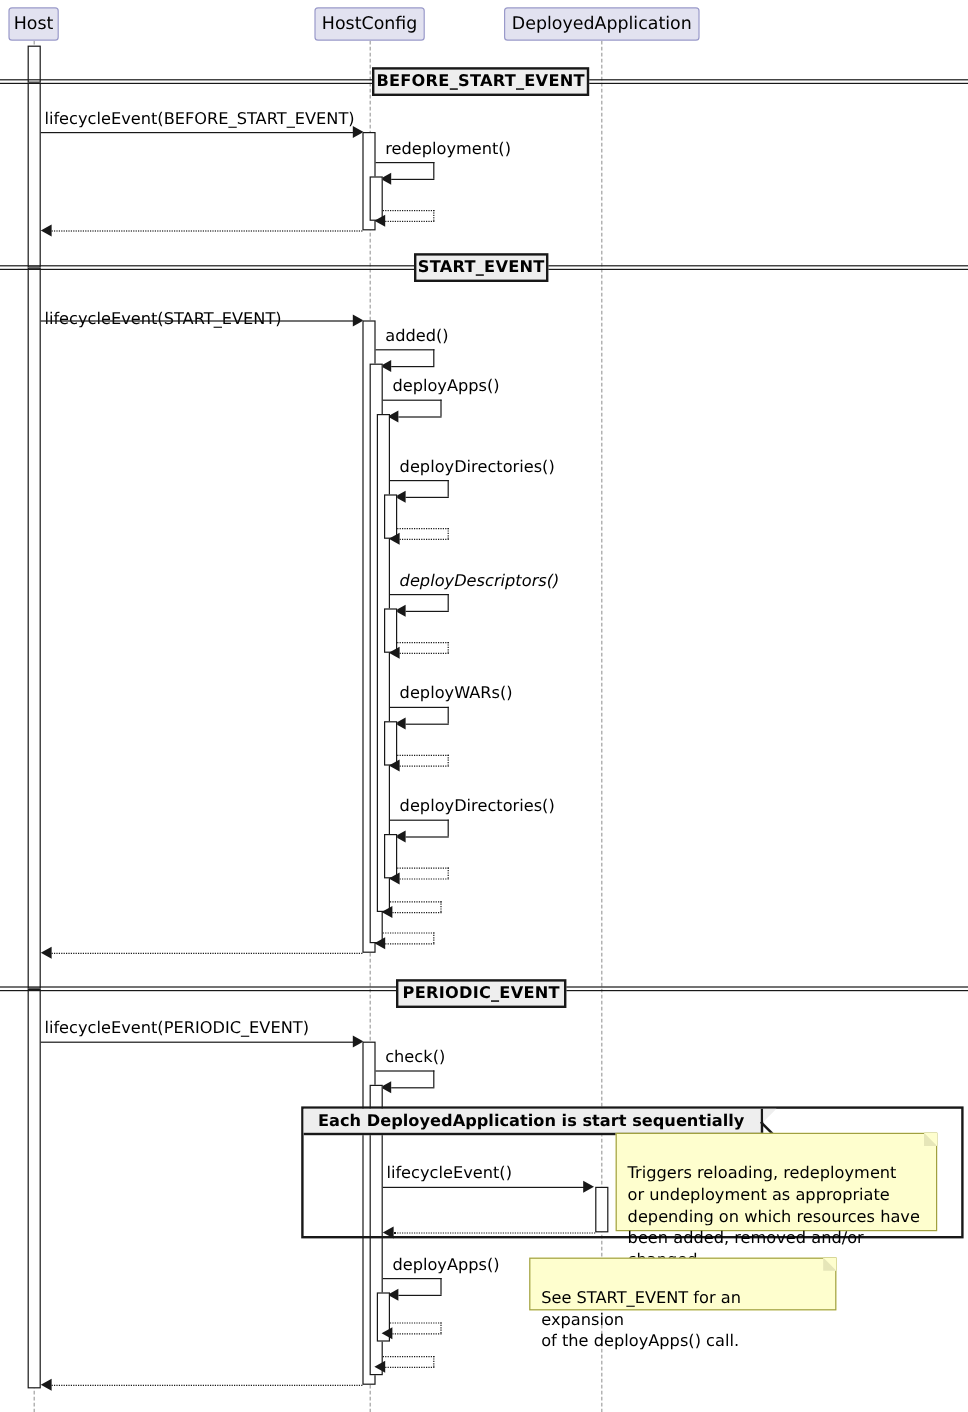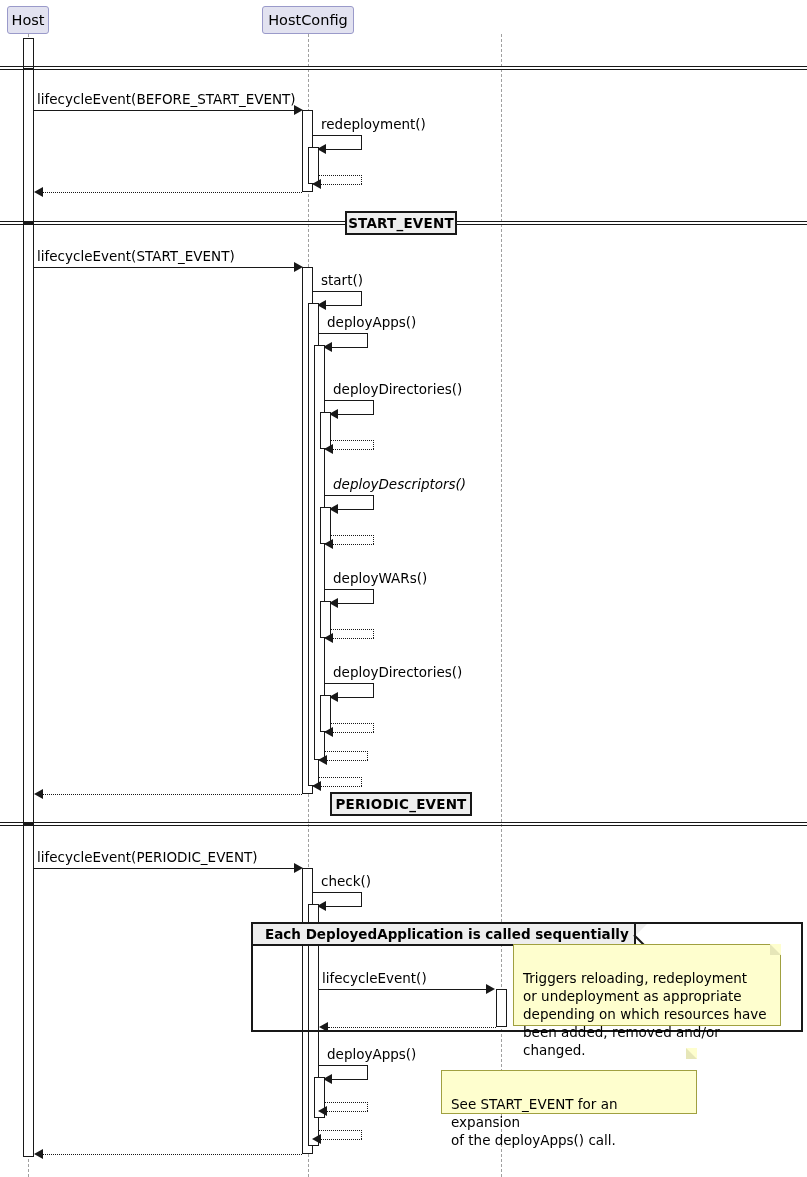--- a/index.html
+++ b/index.html
@@ -72,27 +72,33 @@
   <div class="lifeline" style="left:28px;top:34px;height:1143px;"></div>
   <div class="lifeline" style="left:308px;top:34px;height:1143px;"></div>
   <div class="lifeline" style="left:501px;top:34px;height:1143px;"></div>
 
   <div class="participant" style="left:7px;top:6px;width:42px;height:28px;">
     <span>Host</span>
   </div>
   <div class="participant" style="left:262px;top:6px;width:92px;height:28px;">
     <span>HostConfig</span>
   </div>
+  <div class="participant" style="left:420px;top:6px;width:163px;height:28px;">
+    <span>DeployedApplication</span>
+  </div>
 
   <div class="activation" style="left:23px;top:38px;width:11px;height:31px;"></div>
   <div class="activation" style="left:23px;top:69px;width:11px;height:154px;"></div>
   <div class="activation" style="left:23px;top:223px;width:11px;height:601px;"></div>
   <div class="activation" style="left:23px;top:824px;width:11px;height:333px;"></div>
 
   <div class="divider-rule" style="top:66px;"></div>
+  <div class="divider-label" style="left:310px;top:56px;width:181px;height:24px;">
+    <span>BEFORE_START_EVENT</span>
+  </div>
 
   <div class="msg-label" style="left:37px;top:93px;">lifecycleEvent(BEFORE_START_EVENT)</div>
   <div class="msg-line" style="left:34px;top:110px;width:265px;"></div>
   <div class="arrow-r" style="left:294px;top:105px;"></div>
 
   <div class="activation" style="left:302px;top:110px;width:11px;height:82px;"></div>
 
   <div class="msg-label" style="left:321px;top:118px;">redeployment()</div>
   <div class="msg-line" style="left:313px;top:135px;width:49px;"></div>
   <div class="vline" style="left:361px;top:135px;height:14px;"></div>
@@ -107,27 +113,27 @@
   <div class="arrow-l" style="left:312px;top:179px;"></div>
 
   <div class="msg-line dotted" style="left:43px;top:192px;width:259px;"></div>
   <div class="arrow-l" style="left:34px;top:187px;"></div>
 
   <div class="divider-rule" style="top:221px;"></div>
   <div class="divider-label" style="left:345px;top:211px;width:112px;height:24px;">
     <span>START_EVENT</span>
   </div>
 
-  <div class="msg-label" style="left:37px;top:250px;text-align:right;">lifecycleEvent(START_EVENT)</div>
+  <div class="msg-label" style="left:37px;top:260px;text-align:right;">lifecycleEvent(START_EVENT)</div>
   <div class="msg-line" style="left:34px;top:267px;width:265px;"></div>
   <div class="arrow-r" style="left:294px;top:262px;"></div>
 
   <div class="activation" style="left:302px;top:267px;width:11px;height:527px;"></div>
 
-  <div class="msg-label" style="left:321px;top:274px;">start()</div>
+  <div class="msg-label" style="left:321px;top:274px;">added()</div>
   <div class="msg-line" style="left:313px;top:291px;width:49px;"></div>
   <div class="vline" style="left:361px;top:291px;height:14px;"></div>
   <div class="msg-line" style="left:326px;top:305px;width:36px;"></div>
   <div class="arrow-l" style="left:317px;top:300px;"></div>
 
   <div class="activation" style="left:308px;top:303px;width:11px;height:483px;"></div>
 
   <div class="msg-label" style="left:327px;top:316px;">deployApps()</div>
   <div class="msg-line" style="left:319px;top:333px;width:49px;"></div>
   <div class="vline" style="left:367px;top:333px;height:14px;"></div>
@@ -190,41 +196,41 @@
 
   <div class="msg-line dotted" style="left:319px;top:777px;width:43px;"></div>
   <div class="vline dotted" style="left:361px;top:777px;height:9px;"></div>
   <div class="msg-line dotted" style="left:321px;top:786px;width:41px;"></div>
   <div class="arrow-l" style="left:312px;top:781px;"></div>
 
   <div class="msg-line dotted" style="left:43px;top:794px;width:259px;"></div>
   <div class="arrow-l" style="left:34px;top:789px;"></div>
 
   <div class="divider-rule" style="top:822px;"></div>
-  <div class="divider-label" style="left:330px;top:792px;width:142px;height:24px;">
+  <div class="divider-label" style="left:330px;top:816px;width:142px;height:24px;">
     <span>PERIODIC_EVENT</span>
   </div>
 
   <div class="msg-label" style="left:37px;top:851px;">lifecycleEvent(PERIODIC_EVENT)</div>
   <div class="msg-line" style="left:34px;top:868px;width:265px;"></div>
   <div class="arrow-r" style="left:294px;top:863px;"></div>
 
   <div class="activation" style="left:302px;top:868px;width:11px;height:286px;"></div>
 
   <div class="msg-label" style="left:321px;top:875px;">check()</div>
   <div class="msg-line" style="left:313px;top:892px;width:49px;"></div>
   <div class="vline" style="left:361px;top:892px;height:14px;"></div>
   <div class="msg-line" style="left:326px;top:906px;width:36px;"></div>
   <div class="arrow-l" style="left:317px;top:901px;"></div>
 
   <div class="activation" style="left:308px;top:904px;width:11px;height:242px;"></div>
 
   <div class="group-frame" style="left:251px;top:922px;width:552px;height:110px;"></div>
   <div class="group-tab" style="left:253px;top:924px;width:383px;height:22px;">
-    <span>Each DeployedApplication is called sequentially</span>
+    <span>Each DeployedApplication is start sequentially</span>
   </div>
   <div class="group-tab-notch" style="left:636px;top:924px;"></div>
   <div class="group-tab-notch-line" style="left:634px;top:934px;transform:rotate(45deg);"></div>
 
   <div class="msg-label" style="left:322px;top:972px;">lifecycleEvent()</div>
   <div class="msg-line" style="left:319px;top:989px;width:168px;"></div>
   <div class="arrow-r" style="left:486px;top:984px;"></div>
 
   <div class="activation" style="left:496px;top:989px;width:11px;height:38px;"></div>
 
@@ -241,21 +247,21 @@
   <div class="note-fold" style="left:770px;top:944px;"></div>
 
   <div class="msg-label" style="left:327px;top:1048px;">deployApps()</div>
   <div class="msg-line" style="left:319px;top:1065px;width:49px;"></div>
   <div class="vline" style="left:367px;top:1065px;height:14px;"></div>
   <div class="msg-line" style="left:332px;top:1079px;width:36px;"></div>
   <div class="arrow-l" style="left:323px;top:1074px;"></div>
 
   <div class="activation" style="left:314px;top:1077px;width:11px;height:41px;"></div>
 
-  <div class="note" style="left:441px;top:1048px;width:256px;height:44px;margin-top:22px;">
+  <div class="note" style="left:441px;top:1048px;width:256px;height:44px;">
     <span>See START_EVENT for an expansion
 of the deployApps() call.</span>
   </div>
   <div class="note-fold-edge" style="left:686px;top:1048px;"></div>
   <div class="note-fold" style="left:686px;top:1048px;"></div>
 
   <div class="msg-line dotted" style="left:325px;top:1102px;width:43px;"></div>
   <div class="vline dotted" style="left:367px;top:1102px;height:9px;"></div>
   <div class="msg-line dotted" style="left:327px;top:1111px;width:41px;"></div>
   <div class="arrow-l" style="left:318px;top:1106px;"></div>

